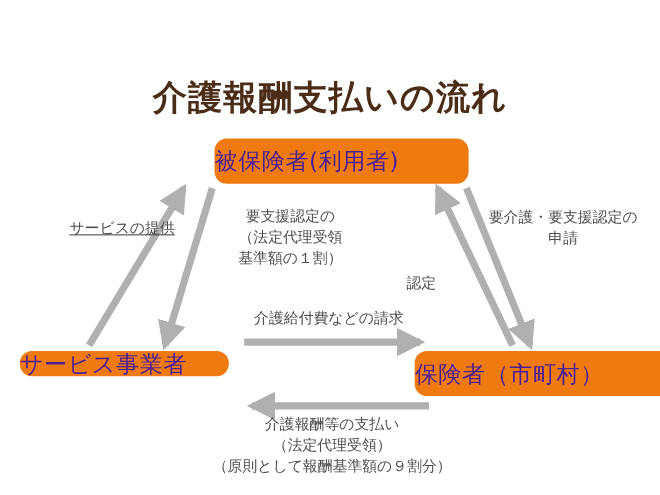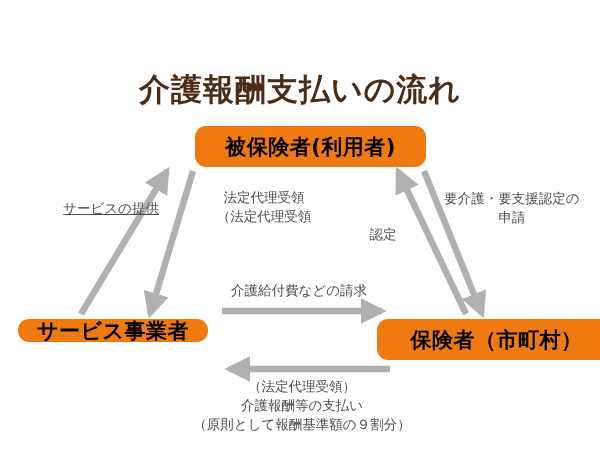--- a/index.html
+++ b/index.html
@@ -36,28 +36,28 @@
     font-size: 31px;
     font-weight: bold;
     letter-spacing: 1px;
     line-height: 1.2;
     white-space: nowrap;
     margin-top: 43px;
   }
   .node {
     position: absolute;
     background: #ef7b10;
-    color: #000000;
+    color: #4c1d95;
     border-radius: 11px;
     font-size: 21px;
-    font-weight: bold;
+    font-weight: normal;
     letter-spacing: 0.5px;
     display: flex;
     align-items: center;
-    justify-content: center;
+    justify-content: flex-start;
     box-sizing: border-box;
     white-space: nowrap;
   }
   #node-insured {
     left: 195px;
     top: 126px;
     width: 231px;
     height: 41px;
   }
   #node-provider {
@@ -86,21 +86,21 @@
     width: 150px;
     text-decoration: underline;
   }
   #label-copay {
     left: 196px;
     top: 188px;
     width: 136px;
   }
   #label-certify {
     left: 345px;
-    top: 225px;
+    top: 249px;
     width: 76px;
   }
   #label-apply {
     left: 432px;
     top: 189px;
     width: 160px;
   }
   #label-claim {
     left: 196px;
     top: 281px;
@@ -147,36 +147,37 @@
 
   <div class="node" id="node-insurer">
     <span>保険者（市町村）</span>
   </div>
 
   <div class="edge-label" id="label-service">
     <div>サービスの提供</div>
   </div>
 
   <div class="edge-label" id="label-copay">
-    <div>法定代理受領</div>
+    <div>要支援認定の</div>
     <div>（法定代理受領</div>
+    <div>基準額の１割）</div>
   </div>
 
   <div class="edge-label" id="label-certify">
     <div>認定</div>
   </div>
 
   <div class="edge-label" id="label-apply">
     <div>要介護・要支援認定の</div>
     <div>申請</div>
   </div>
 
   <div class="edge-label" id="label-claim">
     <div>介護給付費などの請求</div>
   </div>
 
   <div class="edge-label" id="label-payment">
+    <div>介護報酬等の支払い</div>
     <div>（法定代理受領）</div>
-    <div>介護報酬等の支払い</div>
     <div>（原則として報酬基準額の９割分）</div>
   </div>
 
 </div>
 
 </body></html>

